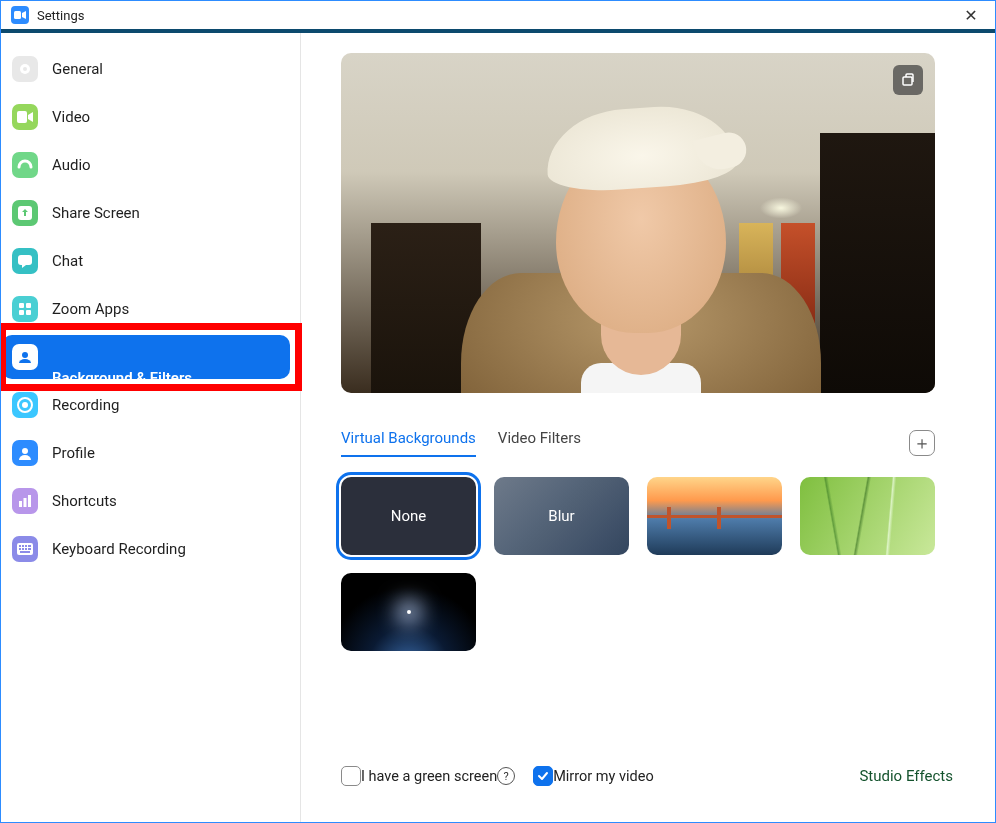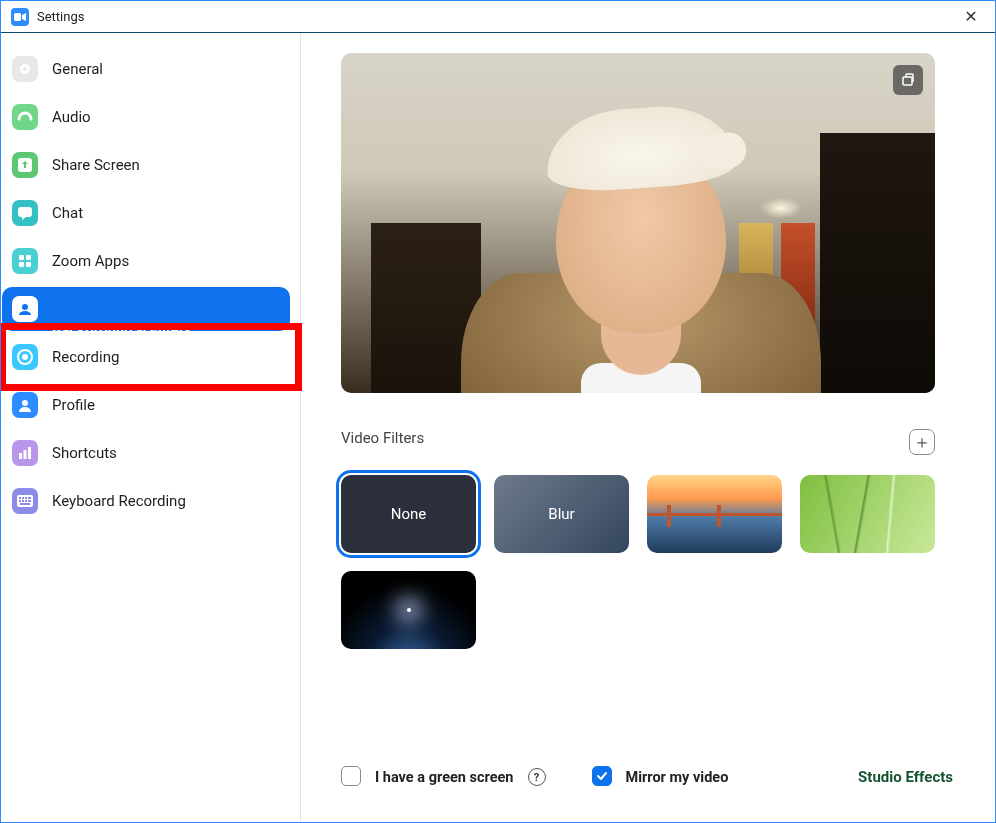--- a/index.html
+++ b/index.html
@@ -10,21 +10,21 @@
     height: 823px;
     overflow: hidden;
     border: 1px solid #2d8cff;
     position: relative;
   }
   .titlebar {
     height: 32px;
     display: flex;
     align-items: center;
     padding: 0 10px;
-    border-bottom: 1px solid #0c4a6e;
+    border-bottom: 4px solid #0c4a6e;
     justify-content: space-between;
   }
   .titlebar-left { display: flex; align-items: center; gap: 8px; }
   .app-logo {
     width: 18px; height: 18px; border-radius: 4px; background:#2d8cff;
     display:flex; align-items:center; justify-content:center;
   }
   .title-text { font-size: 13px; color: #222; }
   .close-btn { font-size: 16px; color:#333; cursor:pointer; width:28px; text-align:center; }
   .content { display:flex; height: calc(100% - 32px); }
@@ -180,24 +180,23 @@
   }
   .bg-earth { background: radial-gradient(circle at 50% 120%, #3a6aa8 0%, #0a1a33 35%, #000 70%); }
   .bg-earth::before{
     content:""; position:absolute; left:50%; top:48%; width:4px; height:4px;
     background:#fff; border-radius:50%;
     box-shadow: 0 0 20px 10px rgba(200,220,255,0.7);
     transform:translateX(-50%);
   }
   .bottom-row {
     margin-top: auto;
-    display:flex; align-items:flex-end; gap: 14px;
+    display:flex; align-items:center; 
     padding-bottom: 16px;
     width: 612px;
-    font-weight: bold;
   }
   .checkbox {
     width:20px; height:20px; border:1.5px solid #8a8a8a; border-radius:5px;
     display:flex; align-items:center; justify-content:center; cursor:pointer;
   }
   .checkbox.checked { background:#0e72ed; border-color:#0e72ed; color:#fff; }
   .lbl { font-size:14.5px; color:#222; }
   .help-circle {
     width:18px; height:18px; border:1.5px solid #555; border-radius:50%;
     display:flex; align-items:center; justify-content:center; font-size:11px; color:#333;
@@ -224,20 +223,29 @@
 <div class="content">
   <div class="sidebar" id="sidebar">
       <div class="sidebar-item">
         <span class="icon" style="background: rgb(232, 232, 232);">
           <svg width="16" height="16" viewBox="0 0 16 16">
             <circle cx="8" cy="8" r="5" fill="#fff"></circle>
             <circle cx="8" cy="8" r="2" fill="#e8e8e8"></circle>
           </svg>
         </span>
         <span class="label">General</span>
+      </div>
+      <div class="sidebar-item">
+        <span class="icon" style="background: rgb(149, 215, 92);">
+          <svg width="16" height="12" viewBox="0 0 16 12">
+            <rect x="0" y="0" width="10" height="12" rx="2" fill="#fff"></rect>
+            <path d="M11 4 L16 1 V11 L11 8 Z" fill="#fff"></path>
+          </svg>
+        </span>
+        <span class="label">Video</span>
       </div>
       <div class="sidebar-item">
         <span class="icon" style="background: rgb(112, 215, 136);">
           <svg width="16" height="16" viewBox="0 0 16 16">
             <path d="M2 10 A6 6 0 0 1 14 10" fill="none" stroke="#fff" stroke-width="3" stroke-linecap="round"></path>
           </svg>
         </span>
         <span class="label">Audio</span>
       </div>
       <div class="sidebar-item">
@@ -341,20 +349,21 @@
       <div class="rotate-btn">
         <svg width="16" height="16" viewBox="0 0 16 16" fill="none" stroke="#fff" stroke-width="1.5">
             <rect x="3" y="5" width="9" height="8" rx="1"></rect>
             <path d="M6 5 V3 a1 1 0 0 1 1-1 h5 a1 1 0 0 1 1 1 v7"></path>
           </svg>
       </div>
     </div>
 
     <div class="tabs-row">
       <div class="tabs" id="tabs">
+          <div class="tab active">Virtual Backgrounds</div>
           <div class="tab">Video Filters</div>
         </div>
       <div class="add-btn">＋</div>
     </div>
 
     <div class="bg-grid" id="bg-grid">
         <div class="bg-option bg-none selected">
           <span>None</span>
         </div>
         <div class="bg-option bg-blur">

